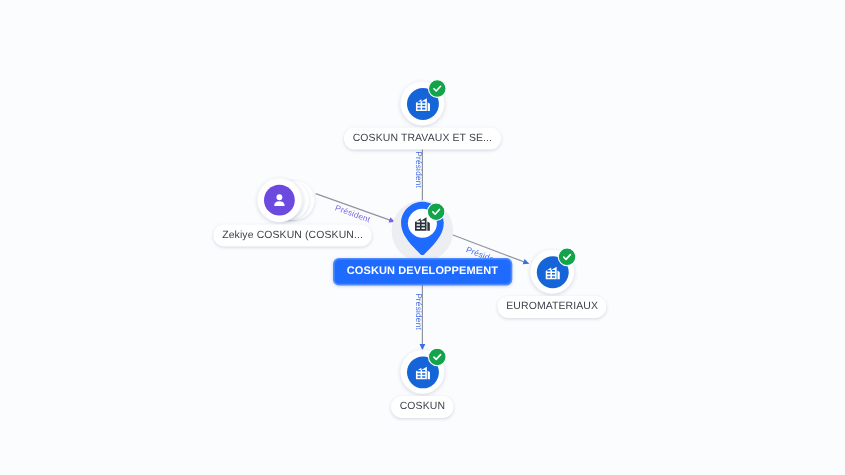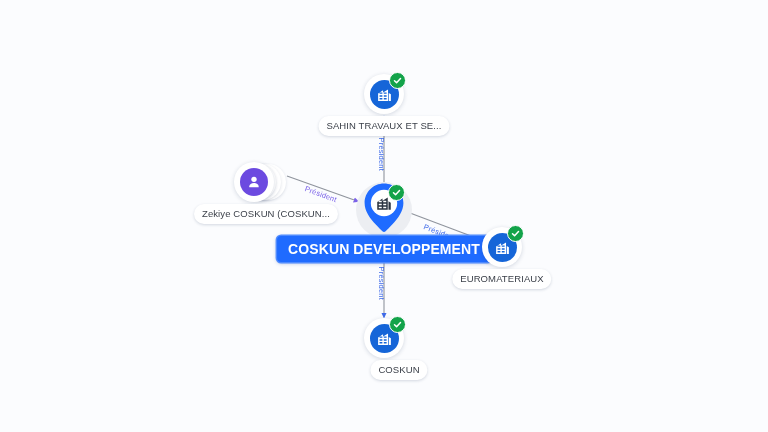--- a/index.html
+++ b/index.html
@@ -144,21 +144,21 @@
     line-height: 1;
     letter-spacing: 0.1px;
     padding: 5px 8px 5.5px 8px;
     border-radius: 11px;
     white-space: nowrap;
     box-shadow: 0 1px 3px rgba(30, 50, 90, 0.18);
   }
   .label-chip.selected {
     background: #1f6bff;
     color: #ffffff;
-    font-size: 14px;
+    font-size: 10px;
     font-weight: 700;
     padding: 5.5px 11px 6px 11px;
     border-radius: 4px;
     box-shadow: 0 0 0 1.5px #4f8bff, 0 1px 4px rgba(20, 60, 160, 0.4);
   }
 
   
   .edge-label {
     position: absolute;
     font-size: 7.5px;
@@ -209,21 +209,21 @@
             <path d="M3 21V10.5L10 6v3l7-4.2V21H3zm2-2h4v-2H5v2zm0-4h4v-2H5v2zm0-4h4V9H5v2zm6 8h4v-2h-4v2zm0-4h4v-2h-4v2zm0-4h4V9h-4v2zM18 21V9.8l3 1.8V21h-3z"></path>
           </svg>
         </div>
       </div>
       <div class="badge" style="left:25px; top:-2px;">
         <svg width="9" height="9" viewBox="0 0 24 24" fill="none" stroke="#ffffff" stroke-width="4" stroke-linecap="round" stroke-linejoin="round">
           <path d="M4 12.5 L9.5 18 L20 6.5"></path>
         </svg>
       </div>
     </div>
-    <div class="label-chip" style="left:0px; top:22px;">SAHIN TRAVAUX ET SE...</div>
+    <div class="label-chip" style="left:0px; top:22px;">COSKUN TRAVAUX ET SE...</div>
   </div>
 
   <div class="node" style="left:266px; top:182px;">
     <div class="node-art" style="left:-6px; top:0;">
       <div class="person-stack">
         <div class="stack-sheet s3"></div>
         <div class="stack-sheet s2"></div>
         <div class="stack-sheet s1"></div>
         <div class="person-ring">
           <div class="person-disc">
@@ -287,16 +287,16 @@
             <path d="M3 21V10.5L10 6v3l7-4.2V21H3zm2-2h4v-2H5v2zm0-4h4v-2H5v2zm0-4h4V9H5v2zm6 8h4v-2h-4v2zm0-4h4v-2h-4v2zm0-4h4V9h-4v2zM18 21V9.8l3 1.8V21h-3z"></path>
           </svg>
         </div>
       </div>
       <div class="badge" style="left:25px; top:-2px;">
         <svg width="9" height="9" viewBox="0 0 24 24" fill="none" stroke="#ffffff" stroke-width="4" stroke-linecap="round" stroke-linejoin="round">
           <path d="M4 12.5 L9.5 18 L20 6.5"></path>
         </svg>
       </div>
     </div>
-    <div class="label-chip" style="left:15px; top:22px;">COSKUN</div>
+    <div class="label-chip" style="left:0px; top:22px;">COSKUN</div>
   </div>
 
 </div>
 
 </body></html>

